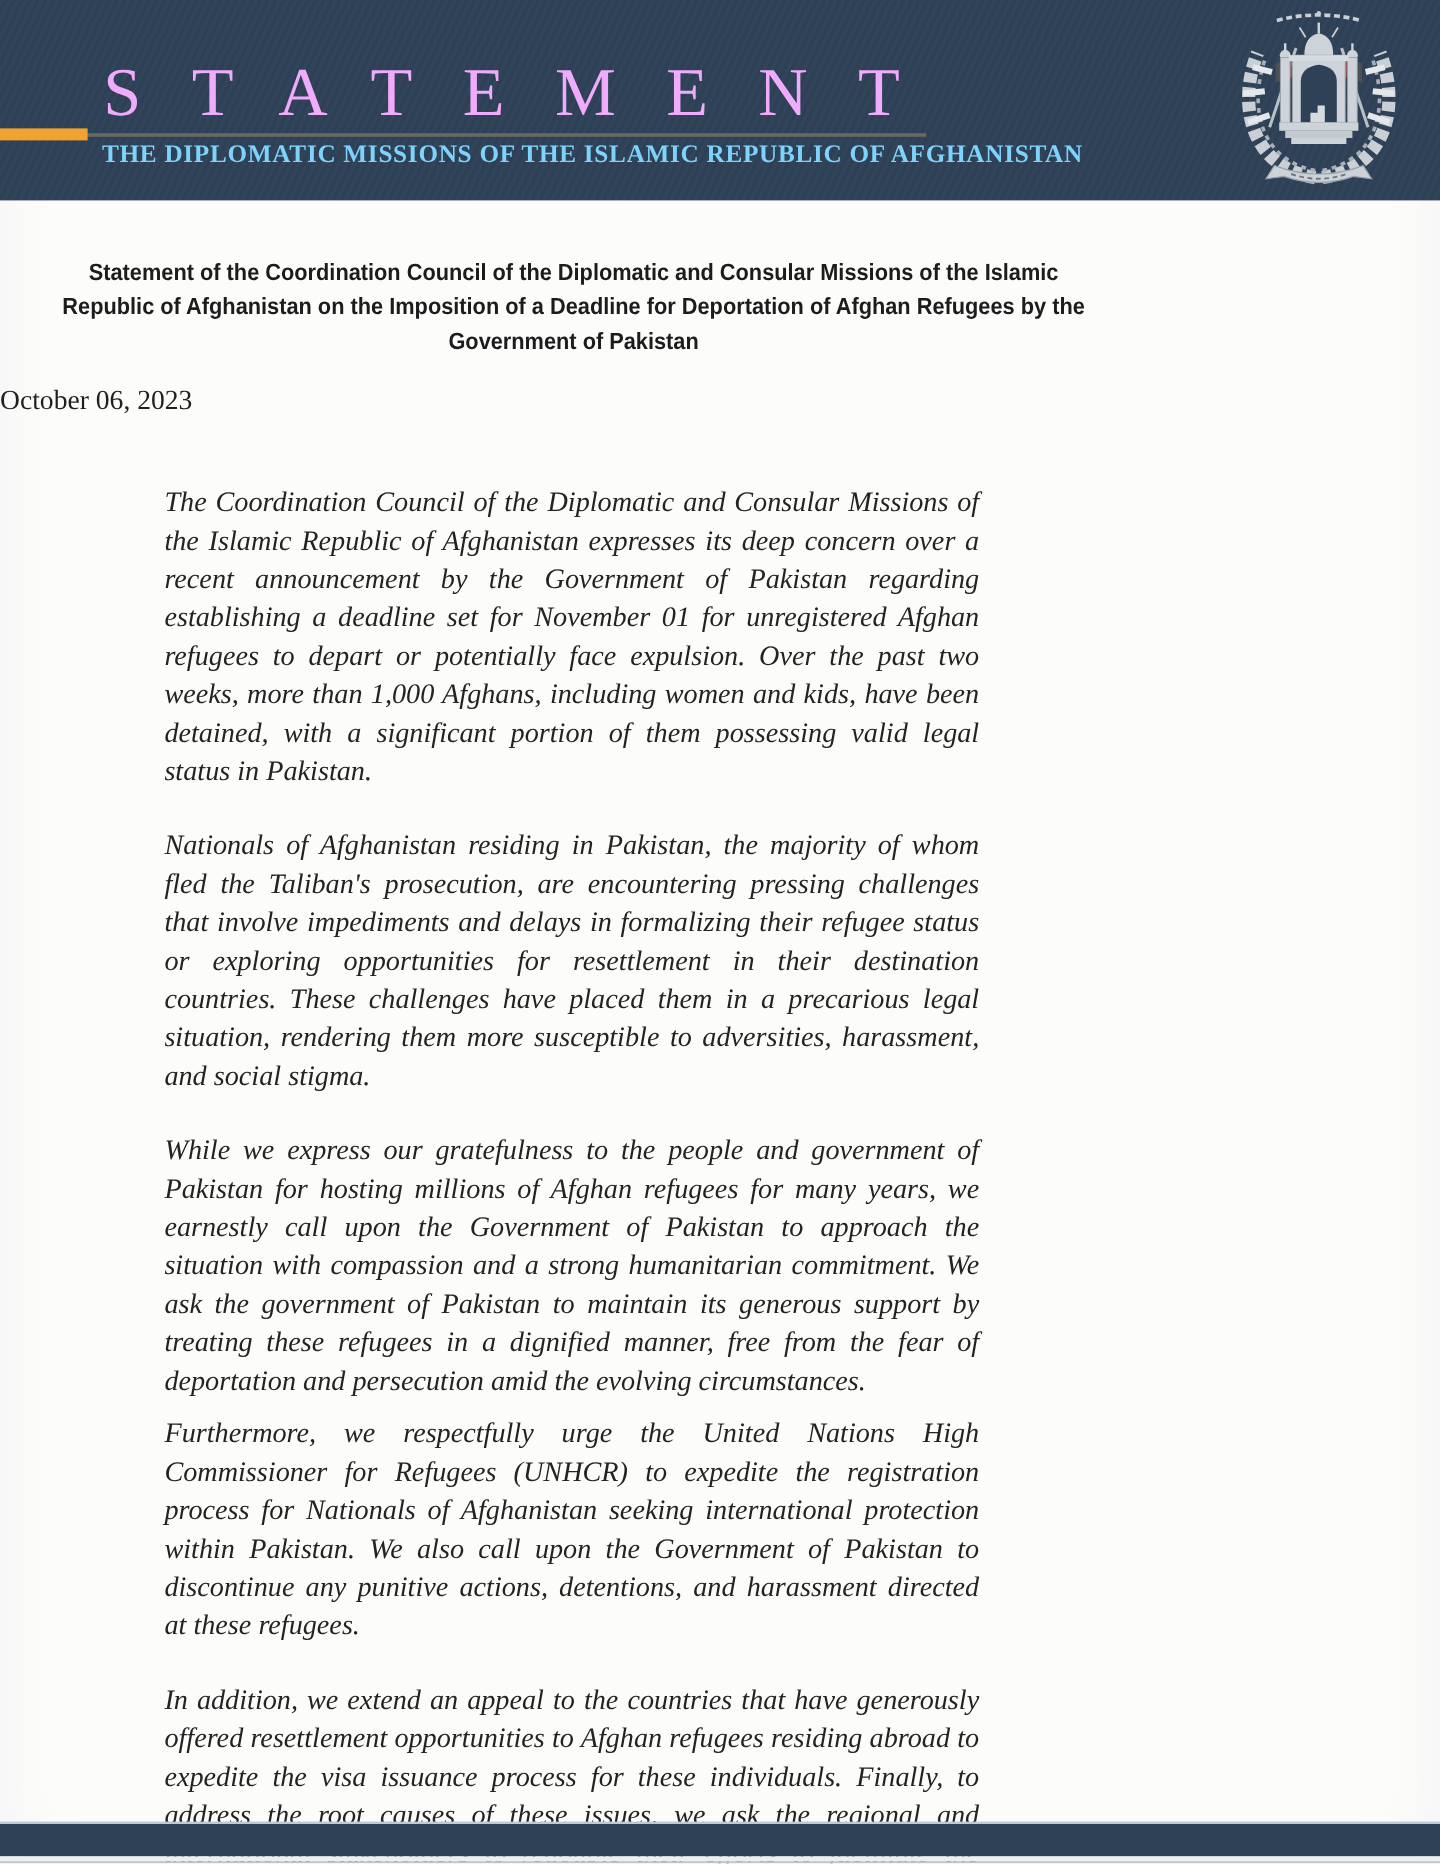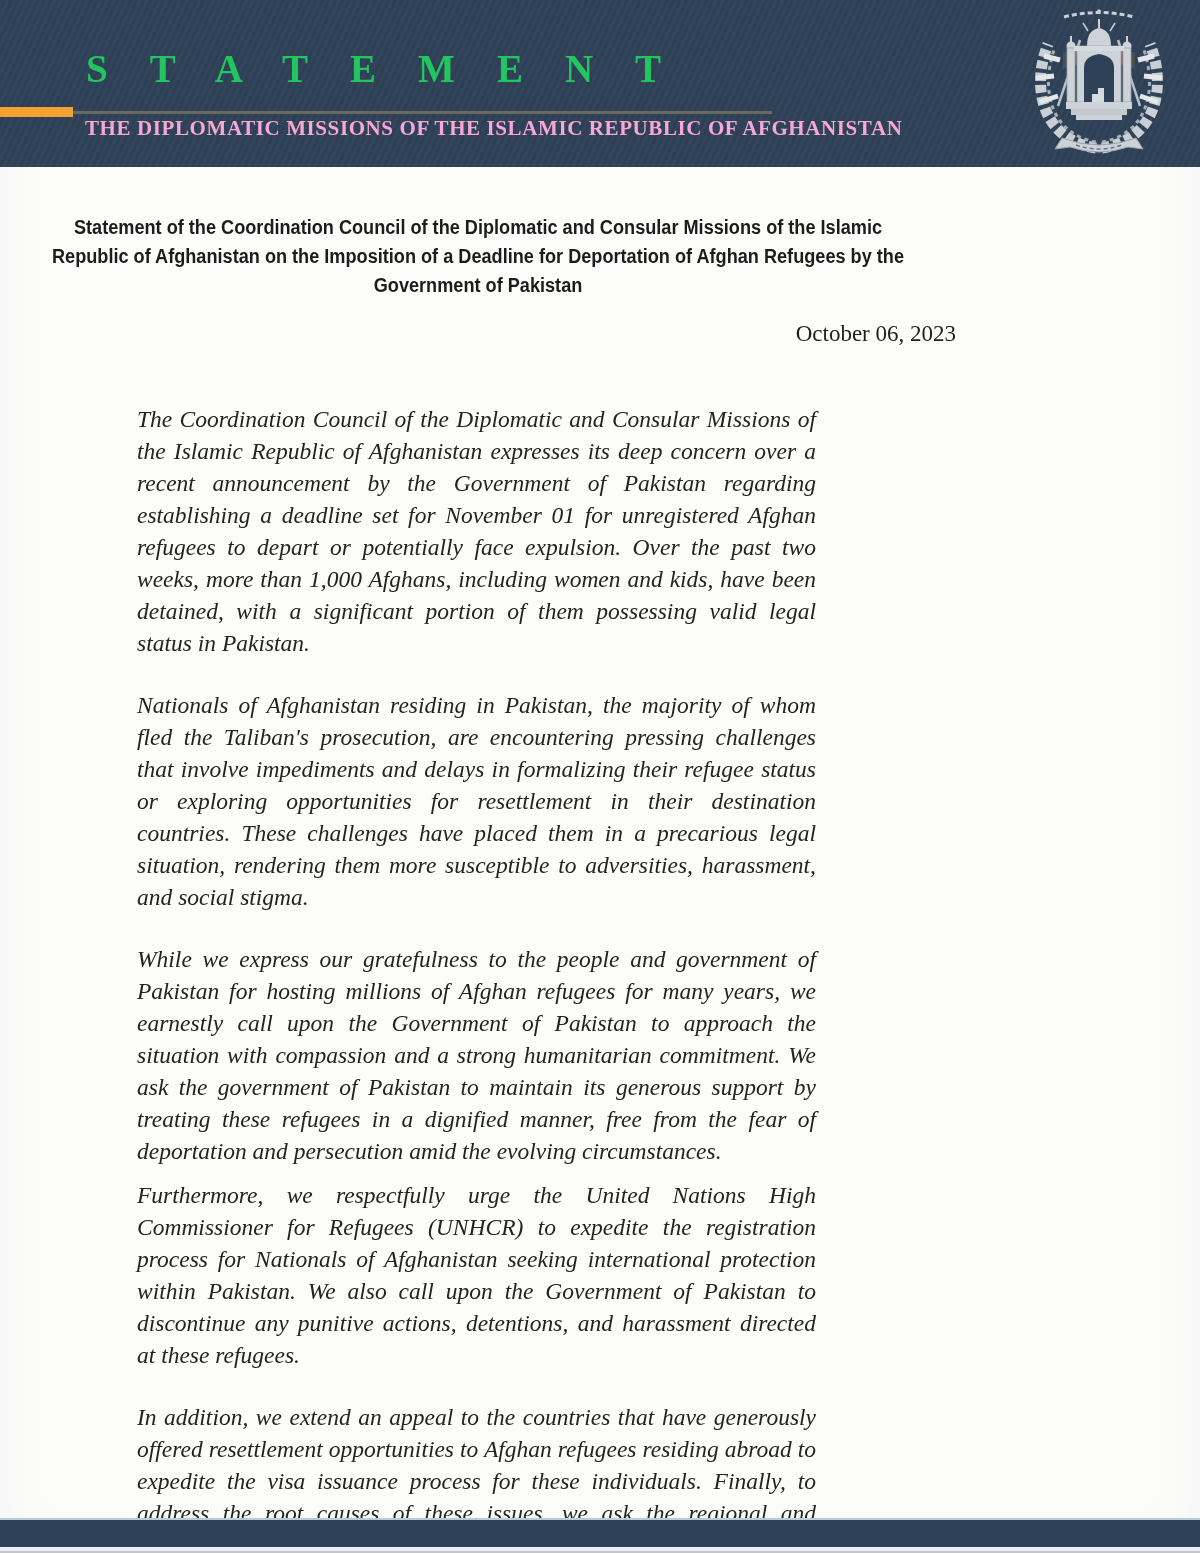--- a/index.html
+++ b/index.html
@@ -9,41 +9,41 @@
     font-family:"Liberation Serif", serif;
     box-shadow: inset 0 0 60px rgba(40,50,70,0.04);
   }
 
   
   .band { position:absolute; top:0; left:0; width:1200px; height:167px; background:#2e4157; }
   .band-texture { position:absolute; inset:0;
     background: repeating-linear-gradient(115deg, rgba(255,255,255,0.015) 0 3px, rgba(0,0,0,0.02) 3px 6px); }
   .brand-title {
     position:absolute; left:86px; top:49px; line-height:1;
-    font-size:39px; letter-spacing:42px; color:#22c55e; font-weight:700;
+    font-size:57px; letter-spacing:42px; color:#f0abfc; font-weight:400;
     white-space:nowrap;
   }
   .rule { position:absolute; left:0; top:111px; width:772px; height:3px; background:#6a695c; }
   .rule-accent { position:absolute; left:0; top:-4px; width:73px; height:10px; background:#f0a233; }
   .brand-subtitle {
     position:absolute; left:85px; top:116px;
-    font-size:21px; font-weight:700; letter-spacing:0.6px; color:#f9a8d4; white-space:nowrap;
+    font-size:21px; font-weight:700; letter-spacing:0.6px; color:#7dd3fc; white-space:nowrap;
   }
   .emblem { position:absolute; right:16px; top:6px; width:170px; height:152px; }
 
   
   .doc { position:absolute; top:167px; left:0; width:956px; }
   .doc-title {
     margin:46px 0 0; text-align:center;
     font-family:"Liberation Sans", sans-serif; font-weight:700;
     font-size:19.5px; line-height:29px; color:#1c1c1c;
     transform:scaleX(0.93); transform-origin:50% 0;
   }
   .doc-title .line { display:block; white-space:nowrap; }
-  .doc-date { text-align:right; margin-top:21px; font-size:23px; color:#1f1f1f; }
+  .doc-date { text-align:left; margin-top:21px; font-size:23px; color:#1f1f1f; }
   .doc-body { padding:0 140px 0 137px;font-style:italic; }
   .para {
     margin:30px 0 0; text-align:justify; text-justify:inter-word;
     font-size:23.5px; line-height:32px; color:#232323;
   }
   .para.first { margin-top:56px; }
   .para.no-gap { margin-top:12px; }
   .end-marker { text-align:center; margin-top:36px; font-size:24px; letter-spacing:1px; color:#2a2a2a; }
 
   

